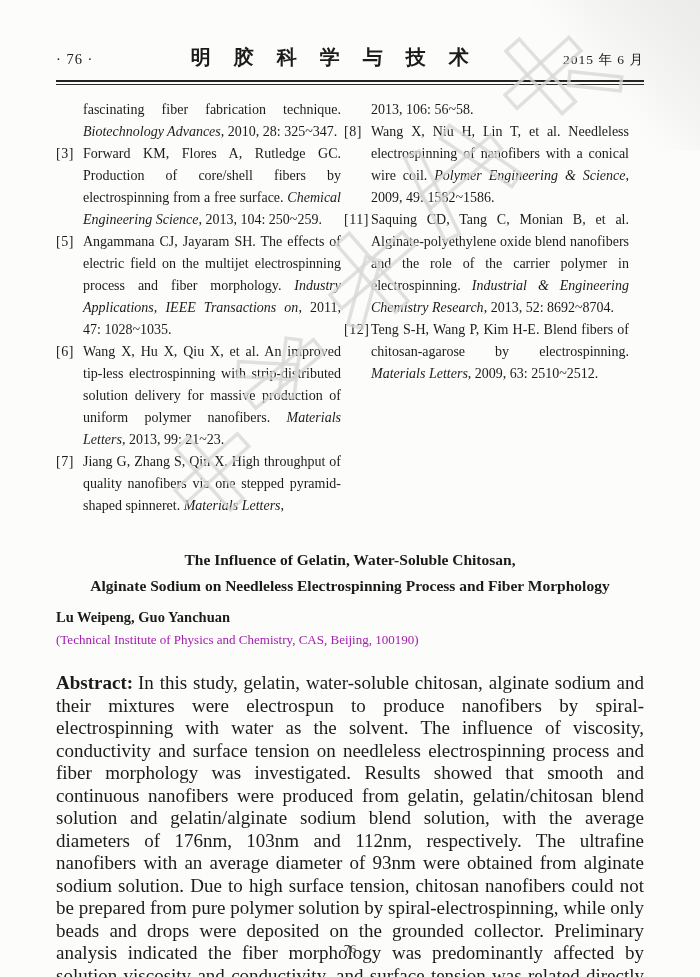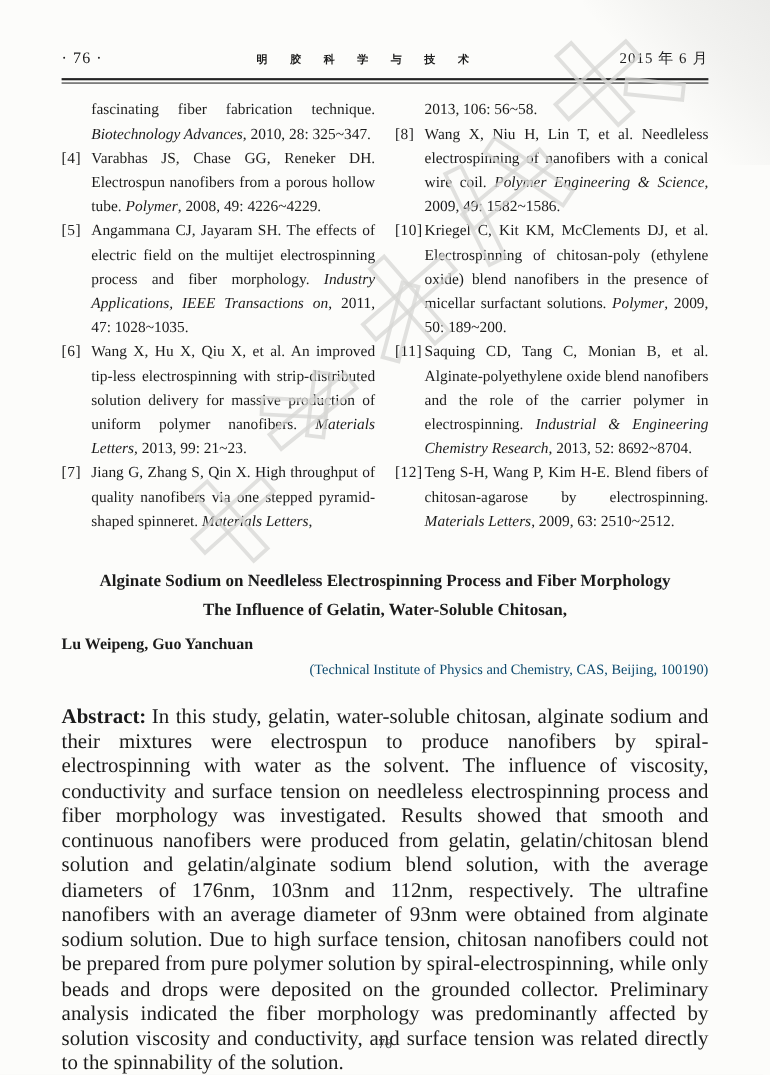--- a/index.html
+++ b/index.html
@@ -28,32 +28,32 @@
     position:absolute;top:0;left:0;width:700px;height:977px;
     pointer-events:none;
   }
   
   .hdr{
     display:flex;align-items:baseline;justify-content:space-between;
     font-size:14px;
   }
   .hdr-page{letter-spacing:1px;font-size:14.5px;}
   .hdr-journal{
-    font-weight:700;font-size:10px;letter-spacing:9px;
+    font-weight:700;font-size:20px;letter-spacing:9px;
     transform:translateX(6px);
   }
   .hdr-date{font-size:13.5px;letter-spacing:1px;}
   .dbl-rule{
     margin-top:9px;height:2px;
     border-top:2px solid #242424;
     border-bottom:1.6px solid #2a2a2a;
   }
   
   .cols{
-    display:flex;gap:18px;margin-top:14px;
+    display:flex;gap:3px;margin-top:14px;
   }
   .col{
     width:285px;flex:0 0 285px;
     font-size:14px;line-height:22px;
     text-align:justify;
   }
   .ref{
     padding-left:27px;text-indent:-27px;
   }
   .ref.cont{text-indent:0;}
@@ -66,22 +66,22 @@
   .art-title{
     margin-top:30px;
     text-align:center;font-weight:700;
     font-size:15.5px;line-height:26px;
   }
   .art-authors{
     margin-top:10px;text-align:left;
     font-weight:700;font-size:14.5px;
   }
   .art-affil{
-    margin-top:6px;text-align:right;
-    font-size:13px;color:#0c4a6e;
+    margin-top:6px;text-align:left;
+    font-size:13px;color:#a21caf;
   }
   
   .abstract{
     margin:24px 0 0 0;
     font-size:19px;line-height:22.5px;
     text-align:justify;
   }
   .abstract b{margin-right:5px;}
   .keyword{
     margin:13px 0 0 0;
@@ -133,46 +133,45 @@
     <span class="hdr-page">· 76 ·</span>
     <span class="hdr-journal">明 胶 科 学 与 技 术</span>
     <span class="hdr-date">2015 年 6 月</span>
   </div>
   <div class="dbl-rule"></div>
 
   <div class="cols">
     <div class="col">
   <div class="ref cont"><span class="ref-text"><span>fascinating fiber fabrication technique. </span><i>Biotechnology Advances</i><span>, 2010, 28: 325~347.</span></span></div>
 
+  <div class="ref"><span class="ref-label">[3]</span><span class="ref-text"><span>Forward KM, Flores A, Rutledge GC. Production of core/shell fibers by electrospinning from a free surface. </span><i>Chemical Engineering Science</i><span>, 2013, 104: 250~259.</span></span></div>
 
-  <div class="ref"><span class="ref-label">[4]</span><span class="ref-text"><span>Varabhas JS, Chase GG, Reneker DH. Electrospun nanofibers from a porous hollow tube. </span><i>Polymer</i><span>, 2008, 49: 4226~4229.</span></span></div>
 
   <div class="ref"><span class="ref-label">[5]</span><span class="ref-text"><span>Angammana CJ, Jayaram SH. The effects of electric field on the multijet electrospinning process and fiber morphology. </span><i>Industry Applications, IEEE Transactions on</i><span>, 2011, 47: 1028~1035.</span></span></div>
 
   <div class="ref"><span class="ref-label">[6]</span><span class="ref-text"><span>Wang X, Hu X, Qiu X, et al. An improved tip-less electrospinning with strip-distributed solution delivery for massive production of uniform polymer nanofibers. </span><i>Materials Letters</i><span>, 2013, 99: 21~23.</span></span></div>
 
   <div class="ref"><span class="ref-label">[7]</span><span class="ref-text"><span>Jiang G, Zhang S, Qin X. High throughput of quality nanofibers via one stepped pyramid-shaped spinneret. </span><i>Materials Letters</i><span>,</span></span></div>
 </div>
     <div class="col">
   <div class="ref cont"><span class="ref-text"><span>2013, 106: 56~58.</span></span></div>
 
   <div class="ref"><span class="ref-label">[8]</span><span class="ref-text"><span>Wang X, Niu H, Lin T, et al. Needleless electrospinning of nanofibers with a conical wire coil. </span><i>Polymer Engineering &amp; Science</i><span>, 2009, 49: 1582~1586.</span></span></div>
 
 
-  <div class="ref"><span class="ref-label">[10]</span><span class="ref-text"><span>Kriegel C, Kit KM, McClements DJ, et al. Electrospinning of chitosan-poly (ethylene oxide) blend nanofibers in the presence of micellar surfactant solutions. </span><i>Polymer</i><span>, 2009, 50: 189~200.</span></span></div>
 
   <div class="ref"><span class="ref-label">[11]</span><span class="ref-text"><span>Saquing CD, Tang C, Monian B, et al. Alginate-polyethylene oxide blend nanofibers and the role of the carrier polymer in electrospinning. </span><i>Industrial &amp; Engineering Chemistry Research</i><span>, 2013, 52: 8692~8704.</span></span></div>
 
   <div class="ref"><span class="ref-label">[12]</span><span class="ref-text"><span>Teng S-H, Wang P, Kim H-E. Blend fibers of chitosan-agarose by electrospinning. </span><i>Materials Letters</i><span>, 2009, 63: 2510~2512.</span></span></div>
 </div>
   </div>
 
   <div class="art-title">
+    <div>The Influence of Gelatin, Water-Soluble Chitosan,</div>
     <div>Alginate Sodium on Needleless Electrospinning Process and Fiber Morphology</div>
-    <div>The Influence of Gelatin, Water-Soluble Chitosan,</div>
   </div>
   <div class="art-authors">Lu Weipeng, Guo Yanchuan</div>
   <div class="art-affil">(Technical Institute of Physics and Chemistry, CAS, Beijing, 100190)</div>
 
   <p class="abstract"><b>Abstract:</b><span>In this study, gelatin, water-soluble chitosan, alginate sodium and their mixtures were electrospun to produce nanofibers by spiral-electrospinning with water as the solvent. The influence of viscosity, conductivity and surface tension on needleless electrospinning process and fiber morphology was investigated. Results showed that smooth and continuous nanofibers were produced from gelatin, gelatin/chitosan blend solution and gelatin/alginate sodium blend solution, with the average diameters of 176nm, 103nm and 112nm, respectively. The ultrafine nanofibers with an average diameter of 93nm were obtained from alginate sodium solution. Due to high surface tension, chitosan nanofibers could not be prepared from pure polymer solution by spiral-electrospinning, while only beads and drops were deposited on the grounded collector. Preliminary analysis indicated the fiber morphology was predominantly affected by solution viscosity and conductivity, and surface tension was related directly to the spinnability of the solution.</span></p>
 
   <p class="keyword"><b>Keyword:</b><span>gelatin, chitosan, alginate sodium, spiral-electrospinning, nanofibers</span></p>
 
   <div class="footer-num">76</div>
 

